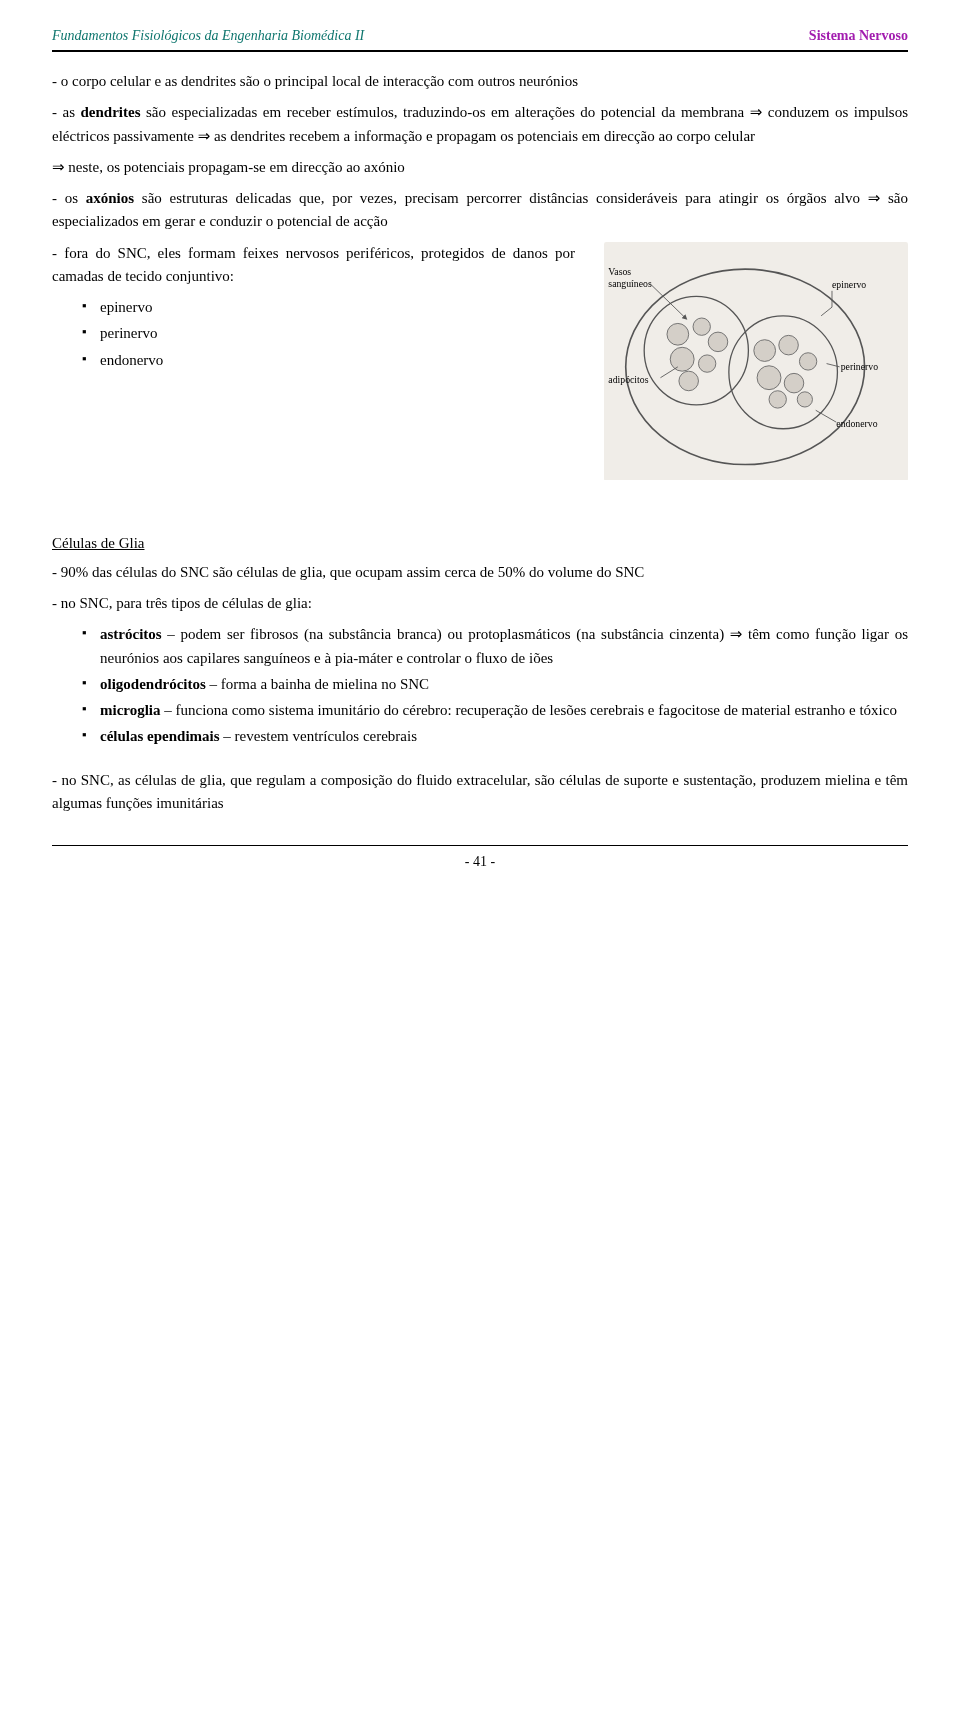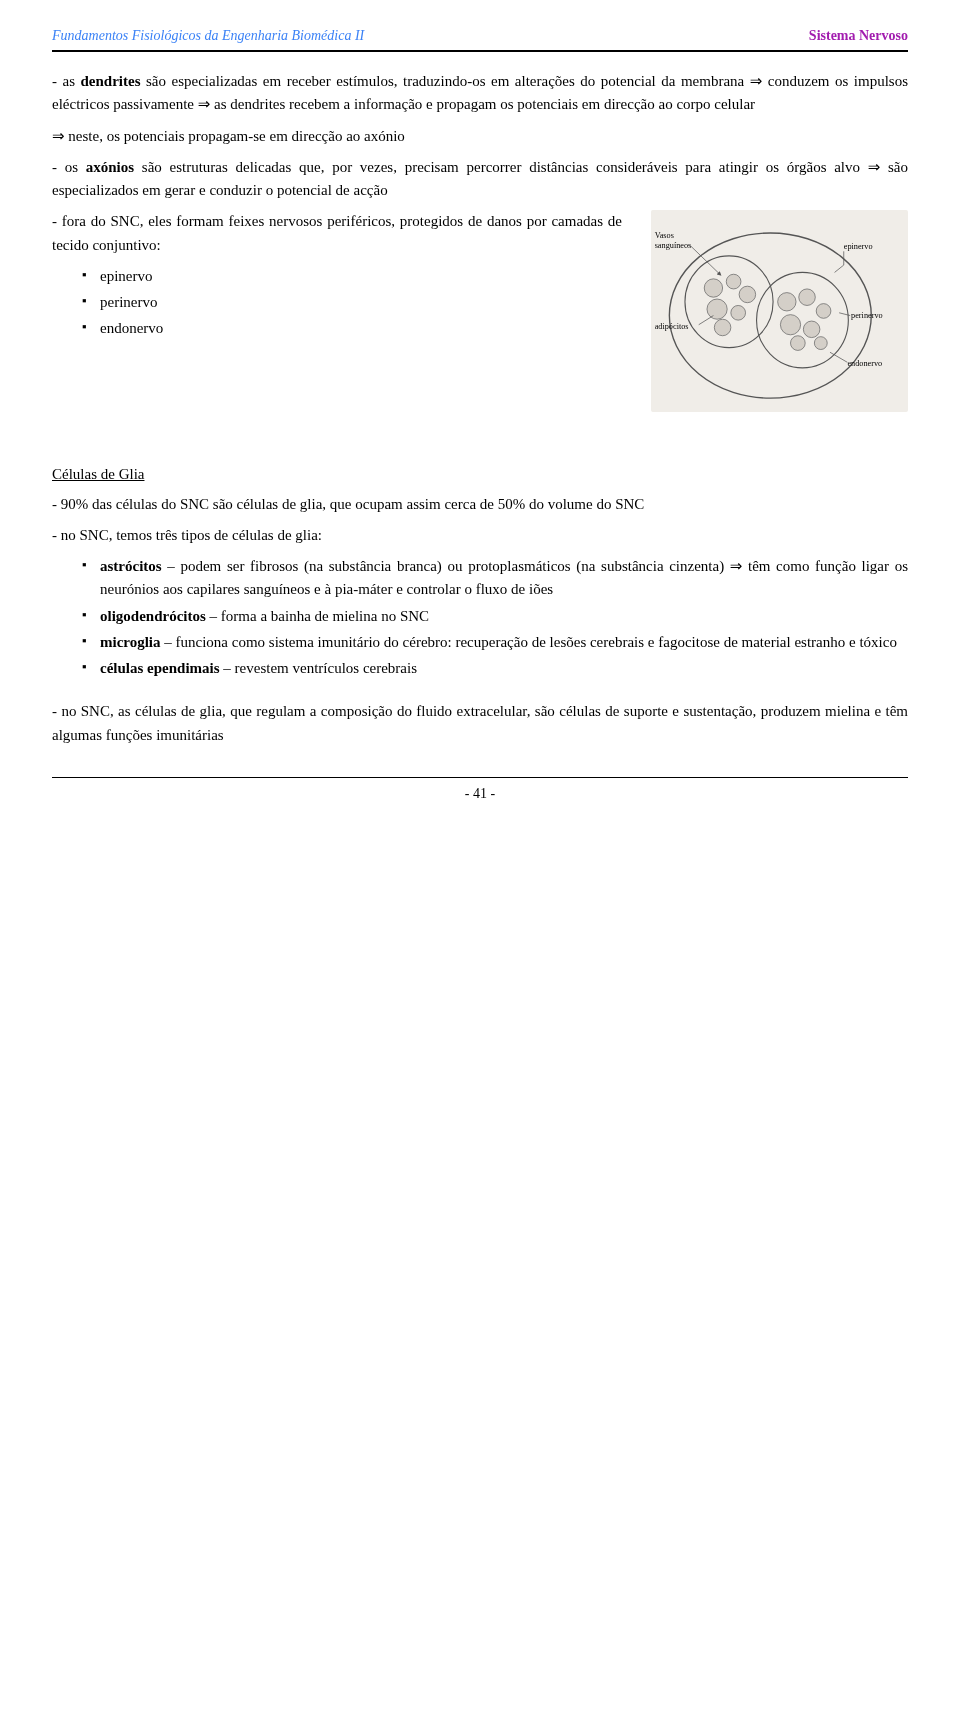--- a/index.html
+++ b/index.html
@@ -22,21 +22,21 @@
       display: flex;
       justify-content: space-between;
       align-items: flex-start;
       border-bottom: 2px solid #000;
       padding-bottom: 6px;
       margin-bottom: 18px;
     }
     .header-left {
       font-size: 14px;
       font-style: italic;
-      color: #3b82f6;
+      color: #0f766e;
     }
     .header-right {
       font-size: 14px;
       font-weight: bold;
       color: #a21caf;
     }
     .content {
       line-height: 1.55;
       text-align: justify;
     }
@@ -68,21 +68,21 @@
     .image-text-block {
       display: flex;
       gap: 29px;
       margin: 8px 0 12px 0;
       align-items: flex-start;
     }
     .text-col {
       flex: 1;
     }
     .image-col {
-      width: 257px;
+      width: 304px;
       flex-shrink: 0;
     }
     
     .nerve-svg {
       width: 100%;
       height: 100%;
     }
     .footer {
       text-align: center;
       margin-top: 30px;
@@ -97,20 +97,23 @@
 
 <div class="page">
 
   <div class="header">
     <span class="header-left">Fundamentos Fisiológicos da Engenharia Biomédica II</span>
     <span class="header-right">Sistema Nervoso</span>
   </div>
 
   <div class="content">
 
+    <p class="para">
+      - o corpo celular e as dendrites são o principal local de interacção com outros neurónios
+    </p>
 
 
     <p class="para">
       - as <span class="bold">dendrites</span> são especializadas em receber estímulos, traduzindo-os em alterações do potencial da membrana ⇒ conduzem os impulsos eléctricos passivamente ⇒ as dendrites recebem a informação e propagam os potenciais em direcção ao corpo celular
     </p>
 
     <p class="para">
       ⇒ neste, os potenciais propagam-se em direcção ao axónio
     </p>
 
@@ -186,21 +189,21 @@
     <div style="height: 16px;"></div>
 
     <p class="section-title underline">Células de Glia</p>
 
 
     <p class="para">
       - 90% das células do SNC são células de glia, que ocupam assim cerca de 50% do volume do SNC
     </p>
 
     <p class="para">
-      - no SNC, temos três tipos de células de glia:
+      - no SNC, para três tipos de células de glia:
     </p>
 
     <ul class="bullet-list">
       <li>
         <span class="bold">astrócitos</span> – podem ser fibrosos (na substância branca) ou protoplasmáticos (na substância cinzenta) ⇒ têm como função ligar os neurónios aos capilares sanguíneos e à pia-máter e controlar o fluxo de iões
       </li>
       <li>
         <span class="bold">oligodendrócitos</span> – forma a bainha de mielina no SNC
       </li>
       <li>

